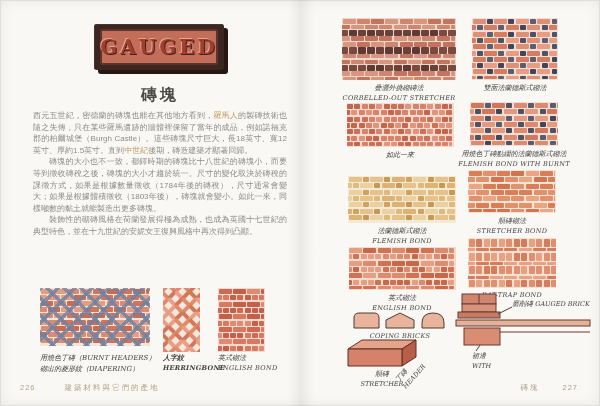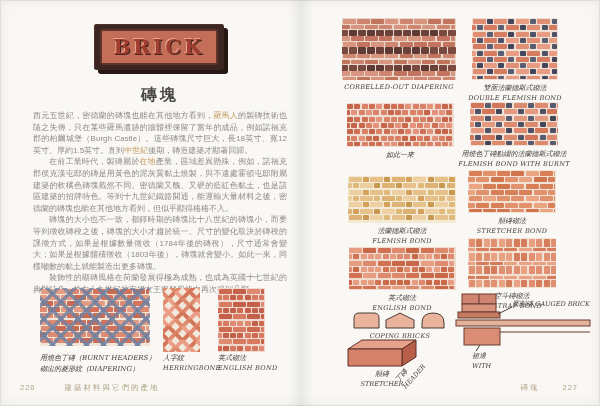--- a/index.html
+++ b/index.html
@@ -50,29 +50,28 @@
 </head>
 <body>
 
 <div class="canvas">
   <div class="spine"></div>
 
   <div class="page" id="page-left">
 
     <div class="sign">
       <div class="sign-inner">
-        <span class="sign-text">BRICK</span>
+        <span class="sign-text">GAUGED</span>
       </div>
     </div>
 
     <div class="page-title">磚塊</div>
 
     <div class="body-text">
         <p><span>西元五世紀，密德蘭的磚塊也能在其他地方看到，</span><span class="hl">羅馬人</span><span>的製磚技術也隨之失傳，只在某些羅馬遺跡的牆體裡保留了當年的成品，例如諾福克郡的柏爾城堡（Burgh Castle）。這些磚塊尺寸巨大，長18英寸、寬12英寸、厚約1.5英寸。直到</span><span class="hl">中世紀</span><span>後期，磚造建築才顯著回歸。</span></p>
-        <p><span>在前工業時代，製磚屬於</span><span class="hl">在地</span><span>產業，區域差異懸殊，例如，諾福克郡侯克漢屯邸的磚是用黃色的泥灰質黏土燒製，與不遠處霍頓屯邸附屬建築的軟橘色磚塊截然不同。密德蘭又醜、又硬的藍紅色黏土，也是該區建築的招牌特色。等到十九世紀鐵路開通，能運輸大量材料之後，密德蘭的磚塊也能在其他地方看到，但似乎顯得格格不入。</span></p>
         <p><span>磚塊的大小也不一致，都鐸時期的磚塊比十八世紀的磚塊小，而要等到徵收磚稅之後，磚塊的大小才趨於統一。尺寸的變化取決於磚稅的課徵方式，如果是根據數量徵收（1784年後的磚稅），尺寸通常會變大；如果是根據體積徵收（1803年後），磚塊就會變小。如此一來，同樣噸數的黏土就能製造出更多磚塊。</span></p>
         <p><span>裝飾性的砌磚風格在荷蘭發展得極為成熟，也成為英國十七世紀的典型特色，並在十九世紀的安妮女王復興風格中再次得到凸顯。</span></p>
       </div>
 
     <div class="fig" style="left:40px;top:288px;width:122px;">
       <div class="swatch" style="width: 110px; height: 58px; background: rgb(239, 229, 217);">
           <div style="position: absolute; left: 0.5px; top: 0.5px; width: 12px; height: 5px; background: rgb(229, 156, 132); border-radius: 1px;"></div>
           <div style="position: absolute; left: 13.7px; top: 0.5px; width: 12px; height: 5px; background: rgb(229, 156, 132); border-radius: 1px;"></div>
           <div style="position: absolute; left: 26.9px; top: 0.5px; width: 12px; height: 5px; background: rgb(221, 138, 114); border-radius: 1px;"></div>
           <div style="position: absolute; left: 40.1px; top: 0.5px; width: 12px; height: 5px; background: rgb(229, 156, 132); border-radius: 1px;"></div>
@@ -217,21 +216,21 @@
           <div style="position: absolute; left: 18px; top: 54px; width: 10px; height: 3.8px; background: rgb(234, 158, 133); border-radius: 1px; transform: rotate(45deg);"></div>
           <div style="position: absolute; left: 25px; top: 54px; width: 10px; height: 3.8px; background: rgb(212, 118, 90); border-radius: 1px; transform: rotate(-45deg);"></div>
           <div style="position: absolute; left: 32px; top: 54px; width: 10px; height: 3.8px; background: rgb(234, 158, 133); border-radius: 1px; transform: rotate(45deg);"></div>
           <div style="position: absolute; left: -3px; top: 61px; width: 10px; height: 3.8px; background: rgb(224, 138, 110); border-radius: 1px; transform: rotate(45deg);"></div>
           <div style="position: absolute; left: 4px; top: 61px; width: 10px; height: 3.8px; background: rgb(224, 138, 110); border-radius: 1px; transform: rotate(-45deg);"></div>
           <div style="position: absolute; left: 11px; top: 61px; width: 10px; height: 3.8px; background: rgb(224, 138, 110); border-radius: 1px; transform: rotate(45deg);"></div>
           <div style="position: absolute; left: 18px; top: 61px; width: 10px; height: 3.8px; background: rgb(234, 158, 133); border-radius: 1px; transform: rotate(-45deg);"></div>
           <div style="position: absolute; left: 25px; top: 61px; width: 10px; height: 3.8px; background: rgb(234, 158, 133); border-radius: 1px; transform: rotate(45deg);"></div>
           <div style="position: absolute; left: 32px; top: 61px; width: 10px; height: 3.8px; background: rgb(212, 118, 90); border-radius: 1px; transform: rotate(-45deg);"></div>
         </div>
-      <div class="cap cap-abs" style="width:60px;">
+      <div class="cap cap-abs" style="width:60px;font-weight:bold;">
         <div>人字紋</div>
         <div class="en">HERRINGBONE</div>
       </div>
     </div>
 
     <div class="fig" style="left:218px;top:288px;width:60px;">
       <div class="swatch" style="width: 47px; height: 64px; background: rgb(238, 217, 207);">
           <div style="position: absolute; left: 0.5px; top: 1px; width: 13px; height: 5px; background: rgb(207, 106, 80); border-radius: 1px;"></div>
           <div style="position: absolute; left: 14.8px; top: 1px; width: 13px; height: 5px; background: rgb(196, 96, 74); border-radius: 1px;"></div>
           <div style="position: absolute; left: 29.1px; top: 1px; width: 13px; height: 5px; background: rgb(224, 138, 114); border-radius: 1px;"></div>
@@ -406,21 +405,22 @@
           <div style="position: absolute; left: 0.5px; top: 59px; width: 13px; height: 4.6px; background: rgb(216, 149, 127); border-radius: 1px;"></div>
           <div style="position: absolute; left: 14.8px; top: 59px; width: 13px; height: 4.6px; background: rgb(195, 116, 94); border-radius: 1px;"></div>
           <div style="position: absolute; left: 29.1px; top: 59px; width: 13px; height: 4.6px; background: rgb(216, 149, 127); border-radius: 1px;"></div>
           <div style="position: absolute; left: 43.4px; top: 59px; width: 13px; height: 4.6px; background: rgb(195, 116, 94); border-radius: 1px;"></div>
           <div style="position: absolute; left: 57.7px; top: 59px; width: 13px; height: 4.6px; background: rgb(216, 149, 127); border-radius: 1px;"></div>
           <div style="position: absolute; left: 72px; top: 59px; width: 13px; height: 4.6px; background: rgb(207, 134, 113); border-radius: 1px;"></div>
           <div style="position: absolute; left: 86.3px; top: 59px; width: 13px; height: 4.6px; background: rgb(207, 134, 113); border-radius: 1px;"></div>
           <div style="position: absolute; left: 100.6px; top: 59px; width: 12.4px; height: 4.6px; background: rgb(207, 134, 113); border-radius: 1px;"></div>
         </div>
       <div class="cap cap-center" style="margin-top:3px;">
-        <div class="en">CORBELLED-OUT DIAPERING</div>
+        <div>疊澀外挑砌磚法</div>
+        <div class="en">CORBELLED-OUT STRETCHER</div>
       </div>
     </div>
     <div class="fig" style="left:155px;top:18px;width:120px;">
       <div class="swatch" style="width: 86px; height: 62px; margin: 0px auto; background: rgb(241, 223, 211);">
           <div style="position: absolute; left: 0.5px; top: 1px; width: 13px; height: 5px; background: rgb(224, 142, 116); border-radius: 1px;"></div>
           <div style="position: absolute; left: 14.8px; top: 1px; width: 6px; height: 5px; background: rgb(67, 70, 90); border-radius: 1px;"></div>
           <div style="position: absolute; left: 22.1px; top: 1px; width: 13px; height: 5px; background: rgb(224, 142, 116); border-radius: 1px;"></div>
           <div style="position: absolute; left: 36.4px; top: 1px; width: 6px; height: 5px; background: rgb(67, 70, 90); border-radius: 1px;"></div>
           <div style="position: absolute; left: 43.7px; top: 1px; width: 13px; height: 5px; background: rgb(232, 156, 132); border-radius: 1px;"></div>
           <div style="position: absolute; left: 58px; top: 1px; width: 6px; height: 5px; background: rgb(90, 94, 114); border-radius: 1px;"></div>
@@ -499,21 +499,20 @@
           <div style="position: absolute; left: 12.1px; top: 57.7px; width: 13px; height: 3.3px; background: rgb(214, 124, 96); border-radius: 1px;"></div>
           <div style="position: absolute; left: 26.4px; top: 57.7px; width: 6px; height: 3.3px; background: rgb(90, 94, 114); border-radius: 1px;"></div>
           <div style="position: absolute; left: 33.7px; top: 57.7px; width: 13px; height: 3.3px; background: rgb(232, 156, 132); border-radius: 1px;"></div>
           <div style="position: absolute; left: 48px; top: 57.7px; width: 6px; height: 3.3px; background: rgb(78, 82, 100); border-radius: 1px;"></div>
           <div style="position: absolute; left: 55.3px; top: 57.7px; width: 13px; height: 3.3px; background: rgb(224, 142, 116); border-radius: 1px;"></div>
           <div style="position: absolute; left: 69.6px; top: 57.7px; width: 6px; height: 3.3px; background: rgb(67, 70, 90); border-radius: 1px;"></div>
           <div style="position: absolute; left: 76.9px; top: 57.7px; width: 8.1px; height: 3.3px; background: rgb(224, 142, 116); border-radius: 1px;"></div>
         </div>
       <div class="cap cap-center" style="margin-top:3px;">
         <div>雙面法蘭德斯式砌法</div>
-        <div class="en">DOUBLE FLEMISH BOND</div>
       </div>
     </div>
 
     <div class="fig" style="left:45px;top:103px;width:110px;">
       <div class="swatch" style="width: 107px; height: 44px; margin: 0px auto; background: rgb(240, 221, 210);">
           <div style="position: absolute; left: 0.5px; top: 1px; width: 6px; height: 5px; background: rgb(199, 100, 76); border-radius: 1px;"></div>
           <div style="position: absolute; left: 7.8px; top: 1px; width: 6px; height: 5px; background: rgb(199, 100, 76); border-radius: 1px;"></div>
           <div style="position: absolute; left: 15.1px; top: 1px; width: 6px; height: 5px; background: rgb(218, 129, 104); border-radius: 1px;"></div>
           <div style="position: absolute; left: 22.4px; top: 1px; width: 6px; height: 5px; background: rgb(207, 111, 85); border-radius: 1px;"></div>
           <div style="position: absolute; left: 29.7px; top: 1px; width: 6px; height: 5px; background: rgb(227, 147, 124); border-radius: 1px;"></div>
@@ -984,21 +983,20 @@
           <div style="position: absolute; left: 30.5px; top: 41.8px; width: 6px; height: 7.2px; background: rgb(233, 161, 132); border-radius: 1px;"></div>
           <div style="position: absolute; left: 38px; top: 41.8px; width: 6px; height: 7.2px; background: rgb(213, 124, 92); border-radius: 1px;"></div>
           <div style="position: absolute; left: 45.5px; top: 41.8px; width: 6px; height: 7.2px; background: rgb(233, 161, 132); border-radius: 1px;"></div>
           <div style="position: absolute; left: 53px; top: 41.8px; width: 6px; height: 7.2px; background: rgb(213, 124, 92); border-radius: 1px;"></div>
           <div style="position: absolute; left: 60.5px; top: 41.8px; width: 6px; height: 7.2px; background: rgb(224, 144, 112); border-radius: 1px;"></div>
           <div style="position: absolute; left: 68px; top: 41.8px; width: 6px; height: 7.2px; background: rgb(213, 124, 92); border-radius: 1px;"></div>
           <div style="position: absolute; left: 75.5px; top: 41.8px; width: 6px; height: 7.2px; background: rgb(213, 124, 92); border-radius: 1px;"></div>
           <div style="position: absolute; left: 83px; top: 41.8px; width: 6px; height: 7.2px; background: rgb(224, 144, 112); border-radius: 1px;"></div>
         </div>
       <div class="cap cap-center" style="margin-top:3px;">
-        <div>空斗磚砌法</div>
         <div class="en">RAT-TRAP BOND</div>
       </div>
     </div>
 
     <div style="position:absolute;left:52px;top:310px;">
       <svg width="96" height="20">
         <path d="M2,18 L2,8 Q2,3 7,3 L22,3 Q27,3 27,8 L27,18 Z" fill="#eab49c" stroke="#4a3c34" stroke-width="1"></path>
         <path d="M34,18 L34,10 L48,3 L62,10 L62,18 Z" fill="#eab49c" stroke="#4a3c34" stroke-width="1"></path>
         <path d="M70,18 L70,13 Q70,3 81,3 Q92,3 92,13 L92,18 Z" fill="#eab49c" stroke="#4a3c34" stroke-width="1"></path>
       </svg>

